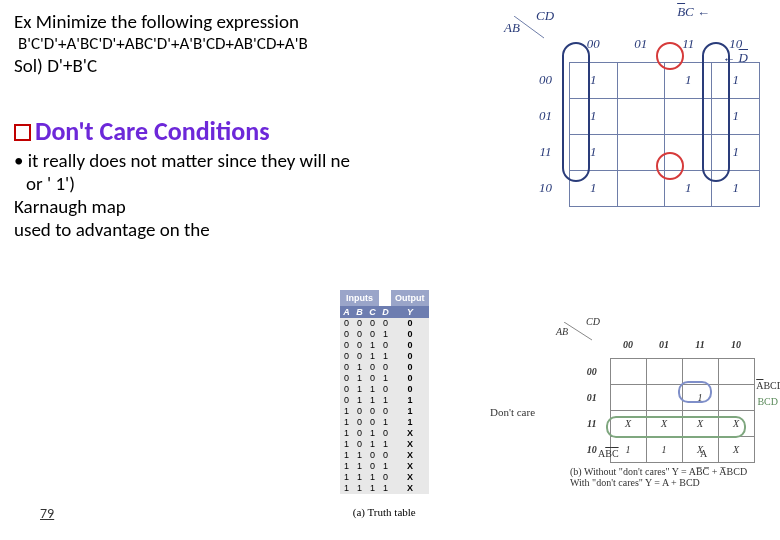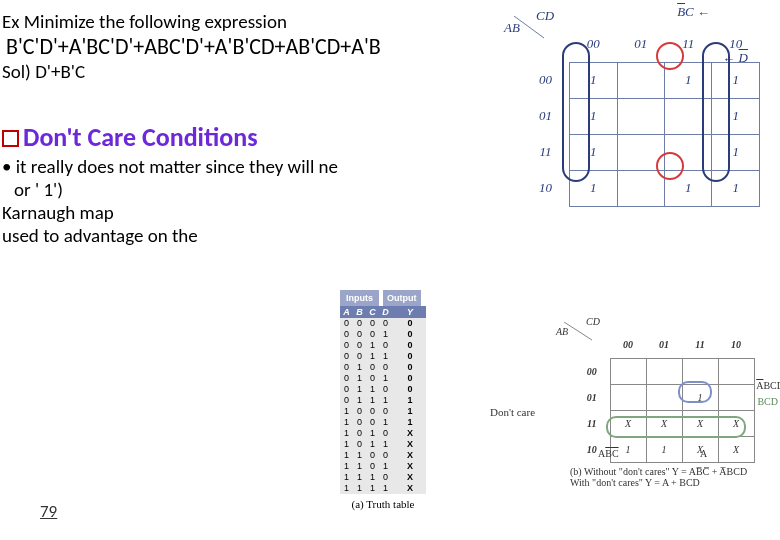--- a/index.html
+++ b/index.html
@@ -1,52 +1,52 @@
 <!DOCTYPE html>
 <html><head>
 <meta charset="utf-8">
 <style>
   * { margin:0; padding:0; box-sizing:border-box; }
   body { width:780px; height:540px; background:#fff; font-family:"Calibri","Segoe UI",sans-serif; color:#000; position:relative; overflow:hidden; }
-  .slide { width:100%; height:100%; position:relative; padding:10px 2px; }
+  .slide { width:100%; height:100%; position:relative; padding:10px 14px; }
   .ex-line1 { font-size:19px; }
-  .ex-line2 { font-size:22px; padding-left:4px; }
+  .ex-line2 { font-size:17px; padding-left:4px; }
   .ex-line3 { font-size:19px; }
   .heading { margin-top:38px; font-size:26px; font-weight:bold; color:#6d28d9; }
   .heading .box { display:inline-block; width:17px; height:17px; border:2px solid #c00000; margin-right:4px; vertical-align:-1px; }
   .bullet { font-size:19px; }
   .bullet.first { margin-top:2px;}
   .bullet .indent { padding-left:12px; display:block;}
-  .pagenum { position:absolute; left:40px; bottom:18px; font-size:17px; text-decoration:underline; color:#333;}
+  .pagenum { position:absolute; left:40px; bottom:18px; font-size:14px; text-decoration:underline; color:#333;}
   
   .big-kmap { position:absolute; right:20px; top:6px; font-family:"Times New Roman",serif; font-size:13px; color:#2a3c7a;}
   .big-kmap .ov { text-decoration:overline; }
   .big-kmap table { border-collapse:collapse; }
   .big-kmap td, .big-kmap th { width:48px; height:36px; border:1px solid #6e7da8; text-align:center; vertical-align:middle; font-style:italic; color:#2a3c7a; font-weight:normal;}
   .big-kmap .corner { border:none; font-style:italic;}
   .big-kmap .hl { border:none; font-style:italic; text-align:center;}
   .big-kmap .vl { border:none; font-style:italic; text-align:center;}
   .big-kmap .ring { position:absolute; border:2px solid #d63a3a; border-radius:50%; }
   .big-kmap .half-ring { position:absolute; border:2px solid #d63a3a; }
   .bar-bc { position:absolute; right:50px; top:-2px; font-style:italic; color:#2a3c7a; font-size:13px;}
   .bar-bc .ov { text-decoration:overline;}
   .arrow-d { position:absolute; right:12px; top:44px; color:#2a3c7a; font-style:italic; font-size:13px;}
   .arrow-d .ov { text-decoration:overline;}
   
   .truth { position:absolute; left:340px; top:290px; font-family:Arial,sans-serif; font-size:9px; }
   .truth .hdr1{ background:#9aa5c9; color:#fff; padding:3px 6px; display:inline-block; font-weight:bold;text-align:center;}
-  .truth .hdr2{ background:#9aa5c9; color:#fff; padding:3px 4px; display:inline-block; font-weight:bold; margin-left:4px;}
+  .truth .hdr2{ background:#9aa5c9; color:#fff; padding:3px 4px; display:inline-block; font-weight:bold; margin-left:12px;}
   .truth .sub { background:#6d7db0; color:#fff; font-style:italic; font-weight:bold; font-size:9px; display:flex;}
   .truth .sub div { width:13px; text-align:center; padding:1px 0;}
   .truth .sub .y { width:32px; margin-left:2px;}
   .truth .rows { background:#e8e8e8;}
   .truth .rows .r { display:flex; line-height:11px;}
   .truth .rows .r div { width:13px; text-align:center; font-size:9px;}
   .truth .rows .r .y { width:32px; margin-left:2px; font-weight:bold;}
-  .truth .cap { font-size:11px; margin-top:4px; text-align:center; font-family:"Times New Roman",serif;}
+  .truth .cap { font-size:11px; margin-top:12px; text-align:center; font-family:"Times New Roman",serif;}
   
   .small-kmap { position:absolute; right:20px; top:318px; font-family:"Times New Roman",serif; font-size:10px; color:#333;}
   .small-kmap table{ border-collapse:collapse;}
   .small-kmap td,.small-kmap th{ width:36px; height:26px; border:1px solid #888; text-align:center; font-style:italic;}
   .small-kmap .nb { border:none;}
   .small-kmap .dc { font-size:11px; position:absolute; }
   .small-kmap .group1{ position:absolute; border:2px solid #7fa77f; border-radius:10px; left:56px; top:98px; width:140px; height:22px;}
   .small-kmap .group2{ position:absolute; border:2px solid #7f8fc9; border-radius:10px; left:128px; top:63px; width:34px; height:22px;}
   .small-kmap .ov{ text-decoration:overline;}
   .small-kmap .lbl-abcd{ position:absolute; right:-24px; top:62px; font-size:10px;}

